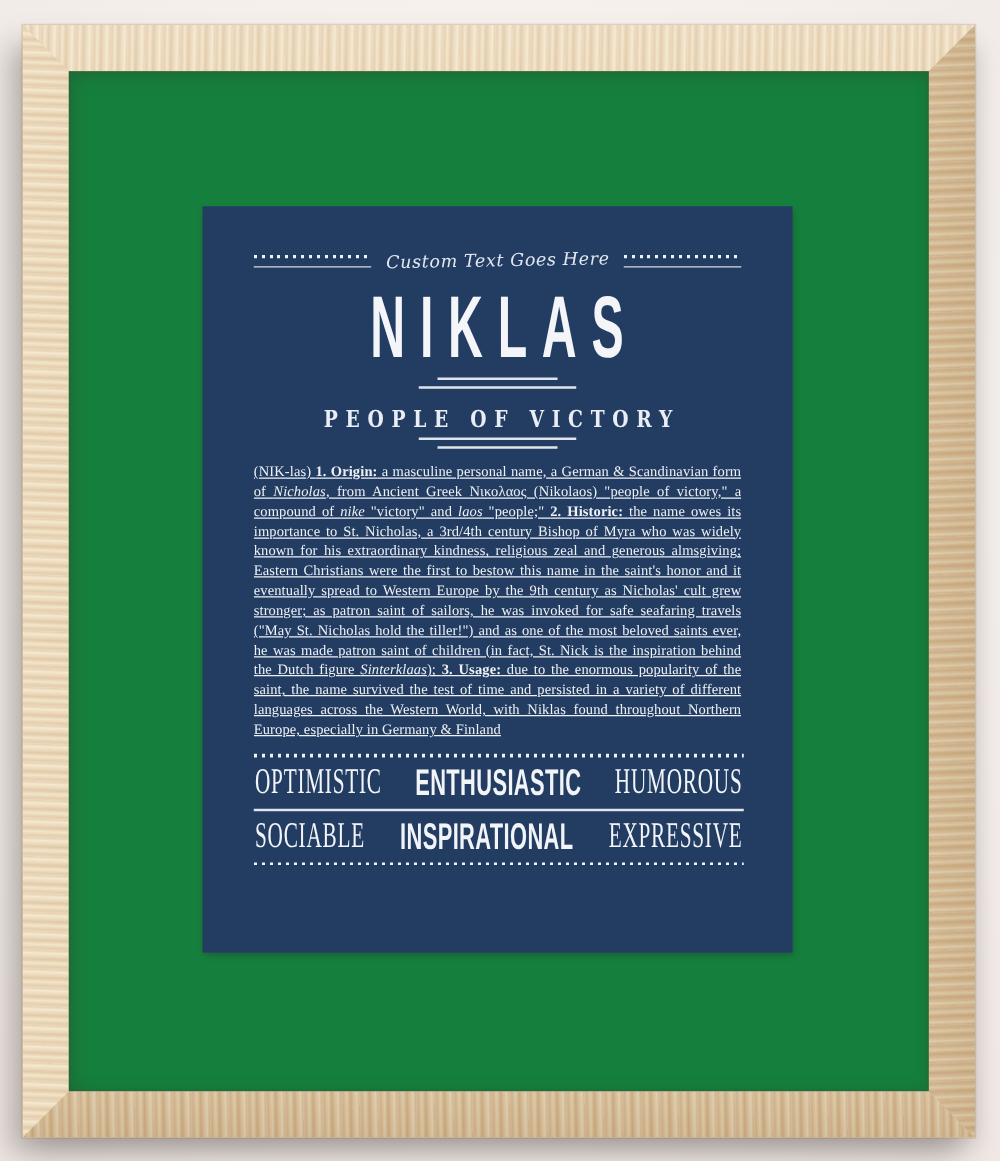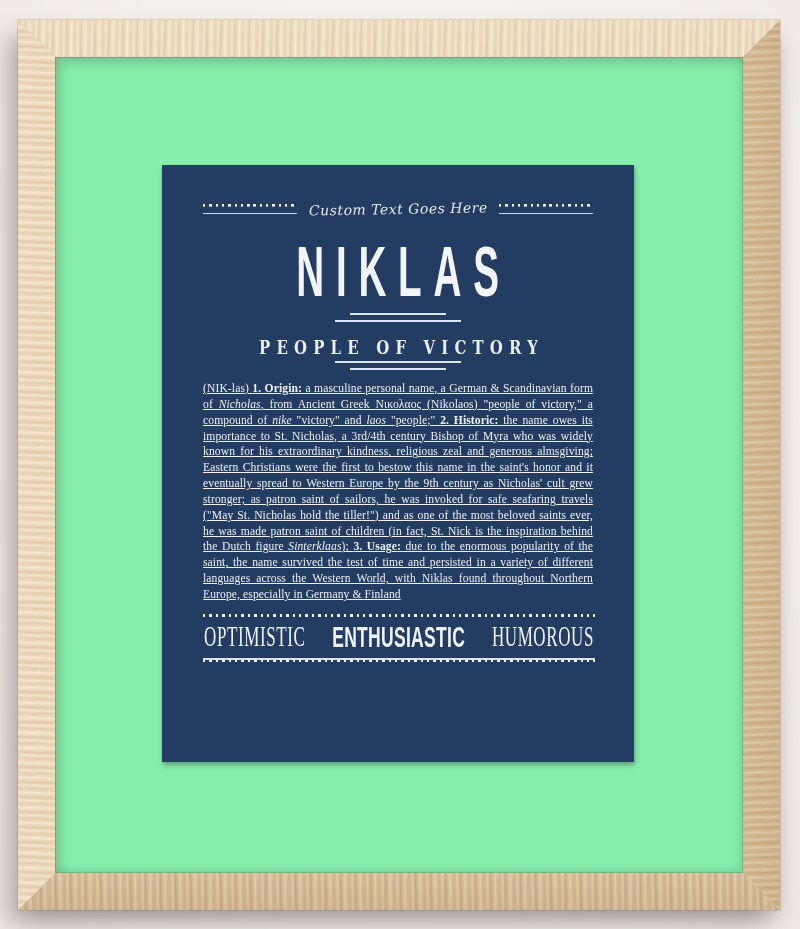--- a/index.html
+++ b/index.html
@@ -26,42 +26,42 @@
   .f-left{clip-path:polygon(0 0,37px 37px,37px calc(100% - 37px),0 100%);
     background:
       linear-gradient(90deg, rgba(255,255,255,0.24), rgba(255,255,255,0) 35%, rgba(110,75,35,0.10) 78%, rgba(110,75,35,0.22) 100%),
       repeating-linear-gradient(2deg,#e7cfa8 0px,#ddc098 2px,#efdeba 5px,#d9ba90 8px,#e5cca5 10px,#f1e2c2 13px,#dfc39c 15px);}
   .f-right{clip-path:polygon(100% 0,100% 100%,calc(100% - 37px) calc(100% - 37px),calc(100% - 37px) 37px);
     background:
       linear-gradient(270deg, rgba(110,75,35,0.20), rgba(255,255,255,0.12) 20%, rgba(255,255,255,0) 60%),
       repeating-linear-gradient(178deg,#e8d0aa 0px,#dec19a 2px,#f0dfbc 5px,#dabb91 8px,#e6cda6 11px,#f2e3c4 13px,#e0c49e 15px);}
 
   
-  .mat{position:absolute;inset:37px;background:#86efac;
+  .mat{position:absolute;inset:37px;background:#15803d;
     box-shadow:inset 0 0 0 1px rgba(90,65,35,0.22),
                inset 5px 6px 12px rgba(60,50,40,0.22),
                inset -3px -4px 9px rgba(60,50,40,0.12);}
 
   
   .print{position:absolute;left:107px;top:108px;width:472px;height:597px;
     background:#233d62;color:#eef1f5;
     box-shadow:1px 3px 5px rgba(40,40,50,0.40);}
   .print-inner{padding:34px 41px 0 41px;}
 
   
   .header-row{display:flex;align-items:center;justify-content:center;gap:12px;height:20px;}
   .ornament{flex:1;height:9px;
     background:repeating-linear-gradient(90deg,#eef1f6 0 2.4px,rgba(0,0,0,0) 2.4px 6.3px);
     background-size:100% 2.6px;background-repeat:no-repeat;background-position:top left;
     border-bottom:1.6px solid #d4dbe6;}
   .custom-text{white-space:nowrap;font:italic 14px/1 "DejaVu Serif",serif;color:#e2e7f0;
     letter-spacing:0.5px;transform:rotate(-1deg);}
 
   
-  .name-block{height:74px;margin-top:16px;display:flex;align-items:center;justify-content:center;}
+  .name-block{height:74px;margin-top:5px;display:flex;align-items:center;justify-content:center;}
   .name-text{display:inline-block;font:700 46px/1 "Liberation Sans",sans-serif;
     letter-spacing:14px;padding-left:14px;color:#f3f5f8;
     transform:scale(0.84,1.52);transform-origin:center;white-space:nowrap;}
 
   
   .double-rule{margin-top:4px;display:flex;flex-direction:column;align-items:center;gap:5px;}
   .double-rule.flip{margin-top:5px;}
   .rule-short{width:96px;height:2px;background:#dfe4ec;}
   .rule-long{width:126px;height:2px;background:#dfe4ec;}
 
@@ -138,20 +138,25 @@
               <span class="trait light">OPTIMISTIC</span>
               <span class="trait bold">ENTHUSIASTIC</span>
               <span class="trait light">HUMOROUS</span>
             </div>
 
             <div class="row-sep"></div>
 
 
             <div class="row-sep"></div>
 
+            <div class="trait-row">
+              <span class="trait light">SOCIABLE</span>
+              <span class="trait bold">INSPIRATIONAL</span>
+              <span class="trait light">EXPRESSIVE</span>
+            </div>
 
             <div class="dotline"></div>
           </div>
 
         </div>
       </div>
 
     </div>
   </div>
 

